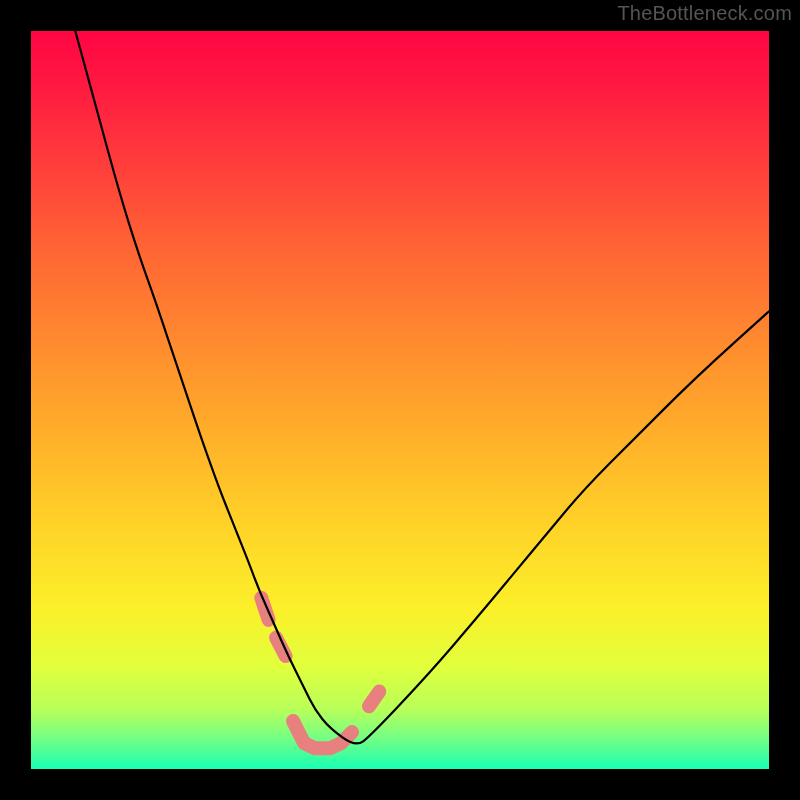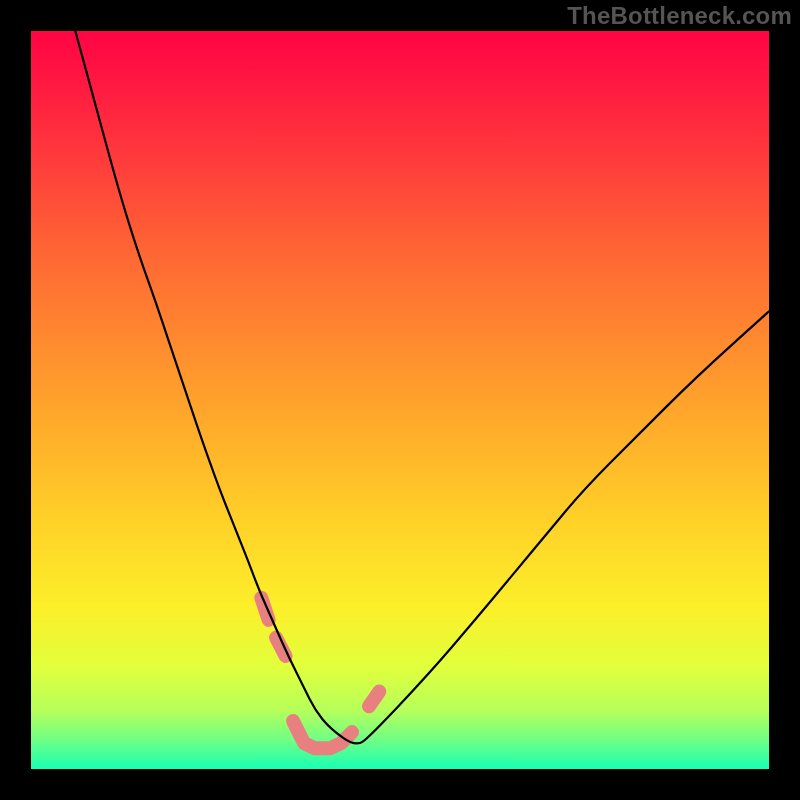--- a/index.html
+++ b/index.html
@@ -16,22 +16,22 @@
     width: 800px;
     height: 800px;
     background: #000000;
     box-sizing: border-box;
   }
   .watermark {
     position: absolute;
     top: 2px;
     right: 8px;
     color: #555555;
-    font-size: 24px;
-    font-weight: 700;
+    font-size: 20px;
+    font-weight: 400;
     letter-spacing: 0.2px;
     z-index: 50;
     user-select: none;
   }
   .plot-wrap {
     position: absolute;
     left: 31px;
     top: 31px;
     width: 738px;
     height: 738px;

